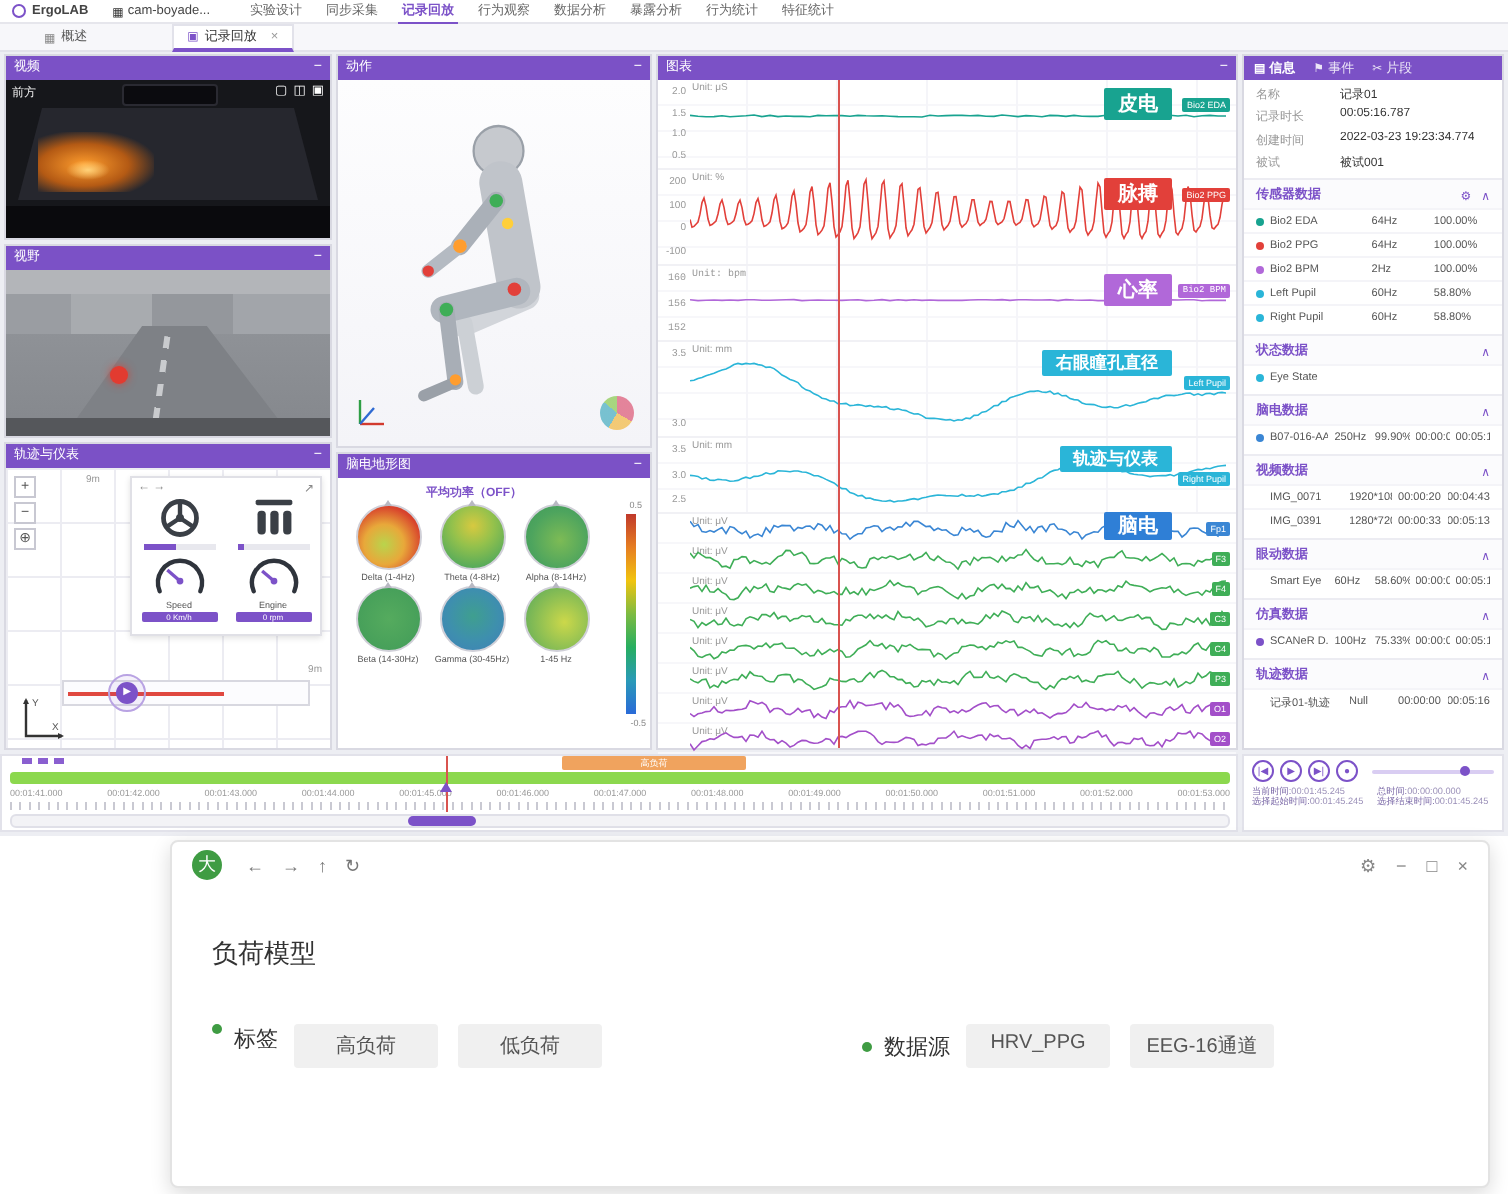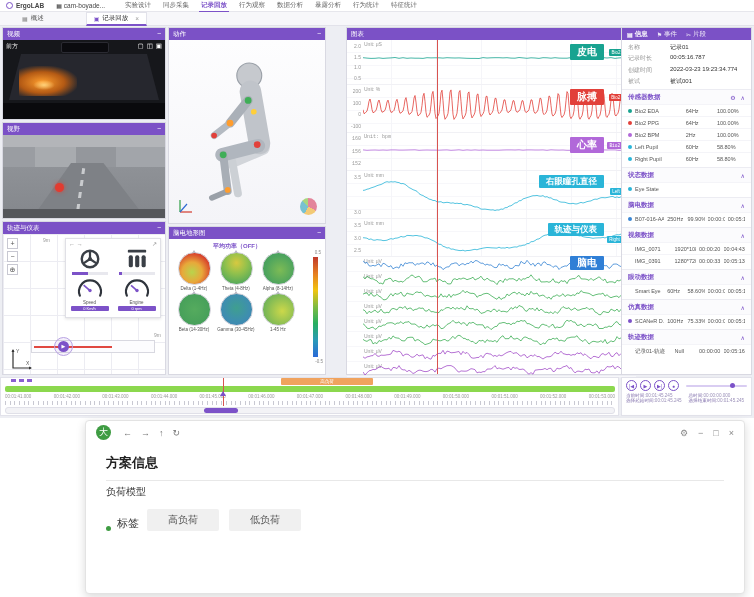--- a/index.html
+++ b/index.html
@@ -133,22 +133,22 @@
 .pp-toolbar{height:23px;display:flex;align-items:center;padding:0 10px}
 .pp-logo{width:15px;height:15px;border-radius:50%;background:#3f9c43;color:#fff;font-size:9px;display:flex;align-items:center;justify-content:center}
 .pp-nav{display:flex;gap:9px;margin-left:12px;color:#777;font-size:9px}
 .pp-nav span{cursor:pointer}
 .pp-win{margin-left:auto;display:flex;gap:10px;color:#888;font-size:9px}
 .pp-win span{cursor:pointer}
 .pp-titlebar{height:27px;background:#efefef;display:flex;align-items:center;justify-content:center}
 .pp-title{color:#3f9c43;font-size:15px;font-weight:bold;letter-spacing:2px}
 .pp-content{padding:10px 20px 0 20px}
 .pp-sec{font-size:13px;font-weight:bold;color:#222;padding-bottom:8px;border-bottom:1px solid #e8e8e8}
-.pp-sub{font-size:10px;color:#333;margin-top:4px}
-.pp-row{display:flex;align-items:flex-end;margin-top:10px}
+.pp-sub{font-size:13px;color:#333;margin-top:14px}
+.pp-row{display:flex;align-items:flex-start;margin-top:26px}
 .bullet{width:5px;height:5px;border-radius:50%;background:#3f9c43;margin-right:6px}
 .pp-lbl{font-size:11px;color:#333;margin-right:8px}
 .chip-g{background:#f0f0f0;color:#555;font-size:10px;padding:4px 0;width:72px;text-align:center;margin-right:10px;border-radius:2px}
 .pp-group2{margin-left:120px;display:flex;align-items:center}
 svg{display:block}
 </style>
 </head>
 <body>
 
 <div class="screen">
@@ -376,21 +376,21 @@
               <div class="tm tm5"></div>
               <div class="band-lbl">1-45 Hz</div>
             </div>
           </div>
         <div class="cbar"></div>
         <span class="cbar-max">0.5</span>
         <span class="cbar-min">-0.5</span>
       </div>
     </div>
 
-    <div class="panel" style="left:346px;top:27px;width:291px;height:348px">
+    <div class="panel" style="left:328px;top:27px;width:291px;height:348px">
       <div class="phead">
           <span>图表</span>
           <span class="min">−</span>
         </div>
       <div class="chart-body">
         <div>
             <div class="track" style="height: 45px;">
               <span class="unit">Unit: μS</span>
               <div class="ticks">
                 <span>2.0</span>
@@ -769,25 +769,32 @@
           <span>↻</span>
         </span>
       <span class="pp-win">
           <span>⚙</span>
           <span>−</span>
           <span>□</span>
           <span>×</span>
         </span>
     </div>
     <div class="pp-content">
-      <div class="pp-sec">方案信息</div>
       <div class="pp-sub">负荷模型</div>
       <div class="pp-row">
         <span class="bullet"></span>
         <span class="pp-lbl">标签</span>
         <span style="display:flex">
             <span class="chip-g">高负荷</span>
             <span class="chip-g">低负荷</span>
           </span>
+        <span class="pp-group2">
+          <span class="bullet"></span>
+          <span class="pp-lbl">数据源</span>
+          <span style="display:flex">
+              <span class="chip-g">HRV_PPG</span>
+              <span class="chip-g">EEG-16通道</span>
+            </span>
+        </span>
       </div>
     </div>
   </div>
 </div>
 
 </body></html>

